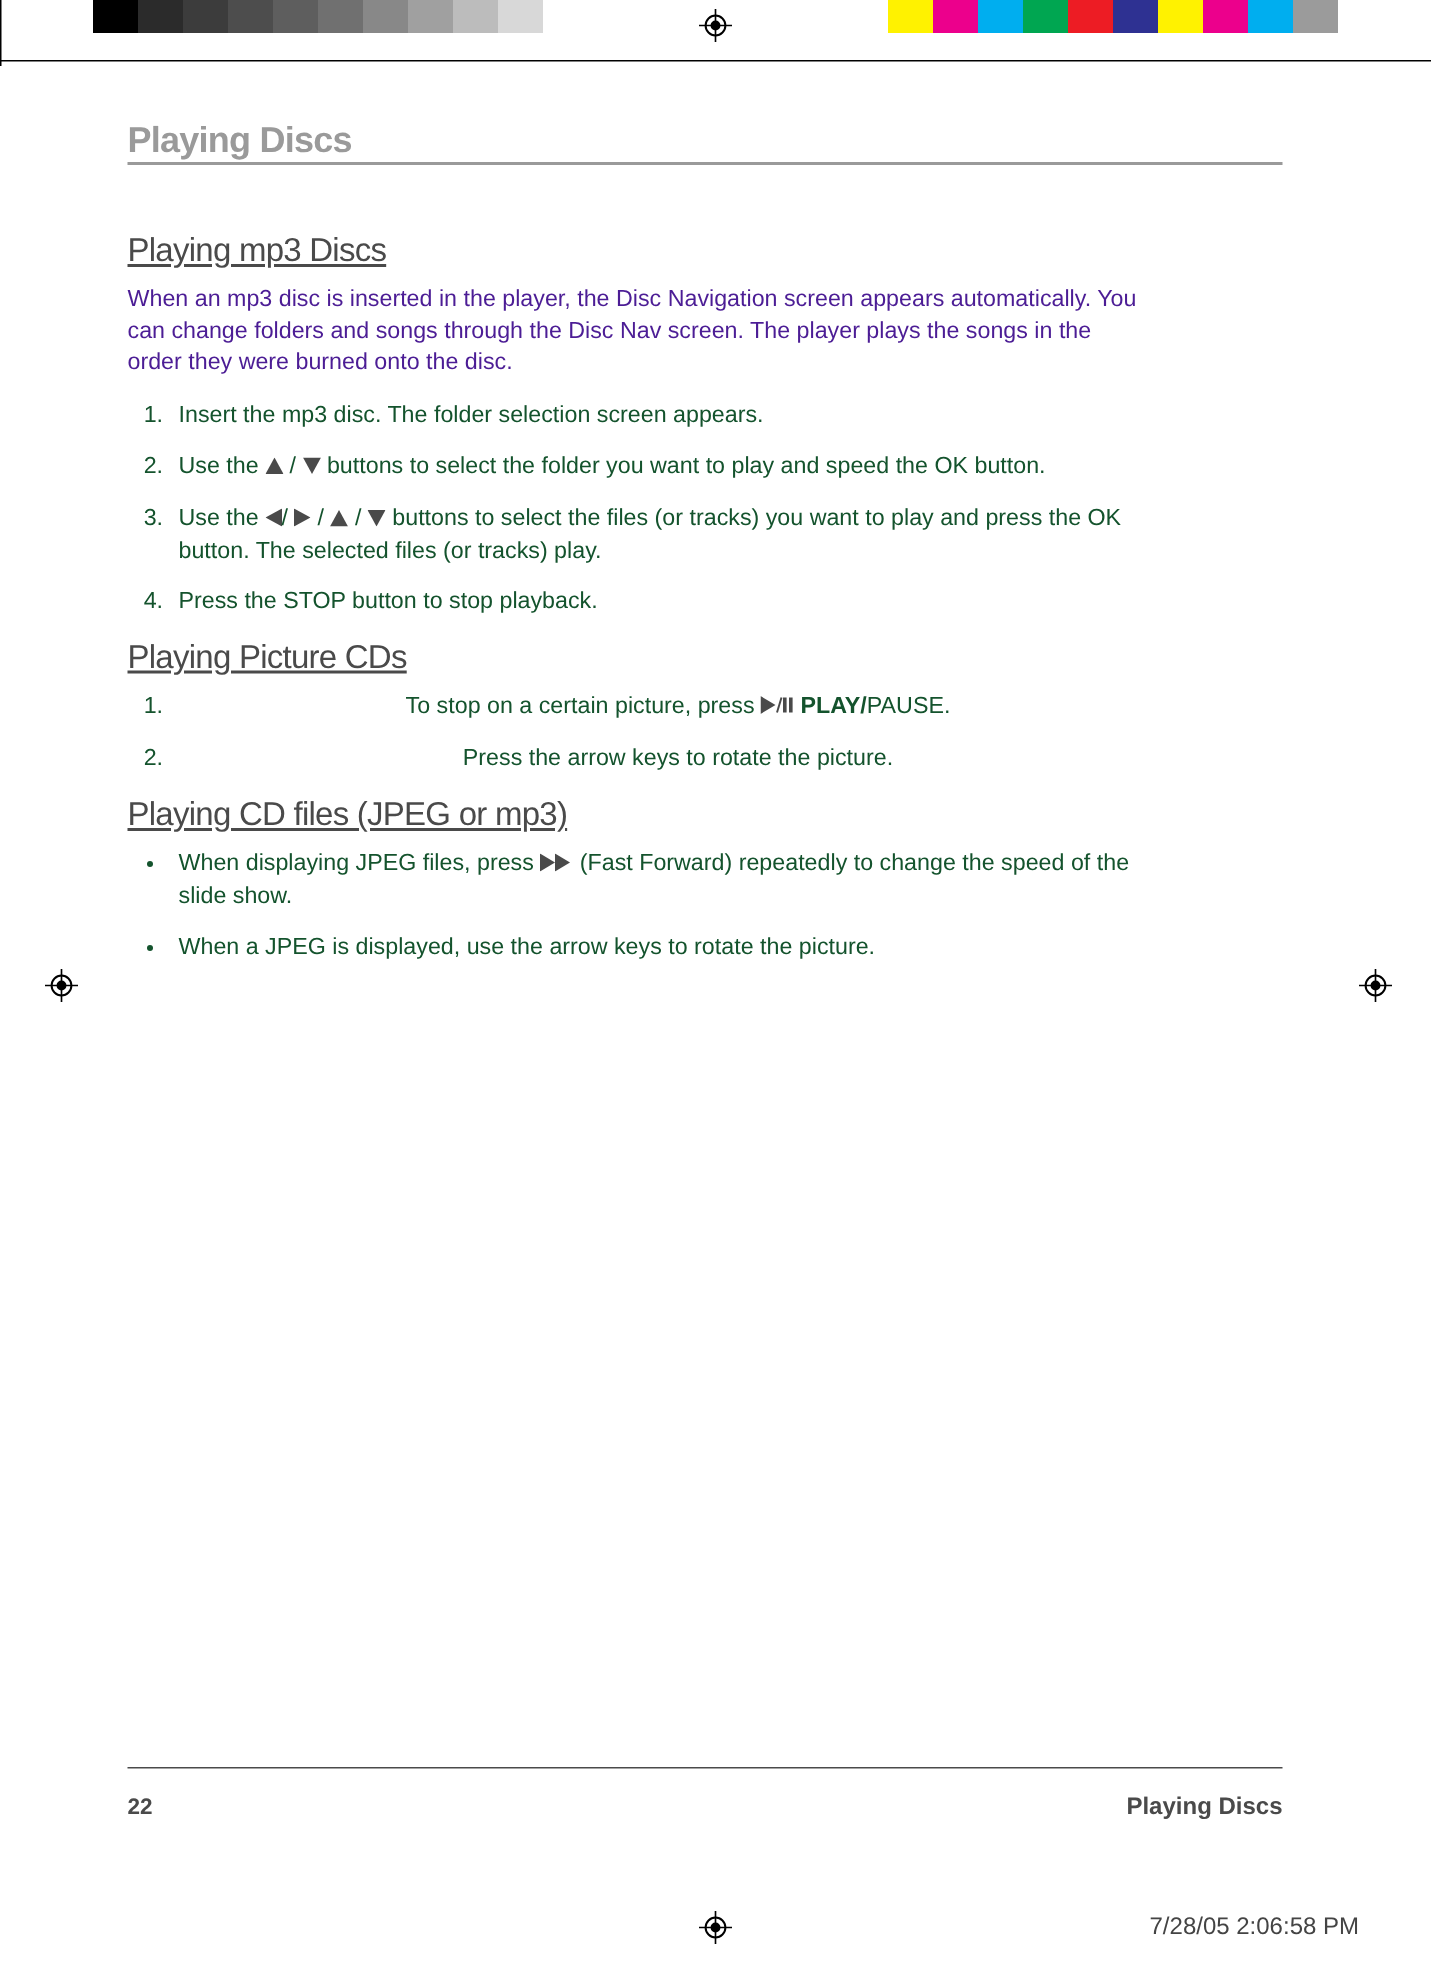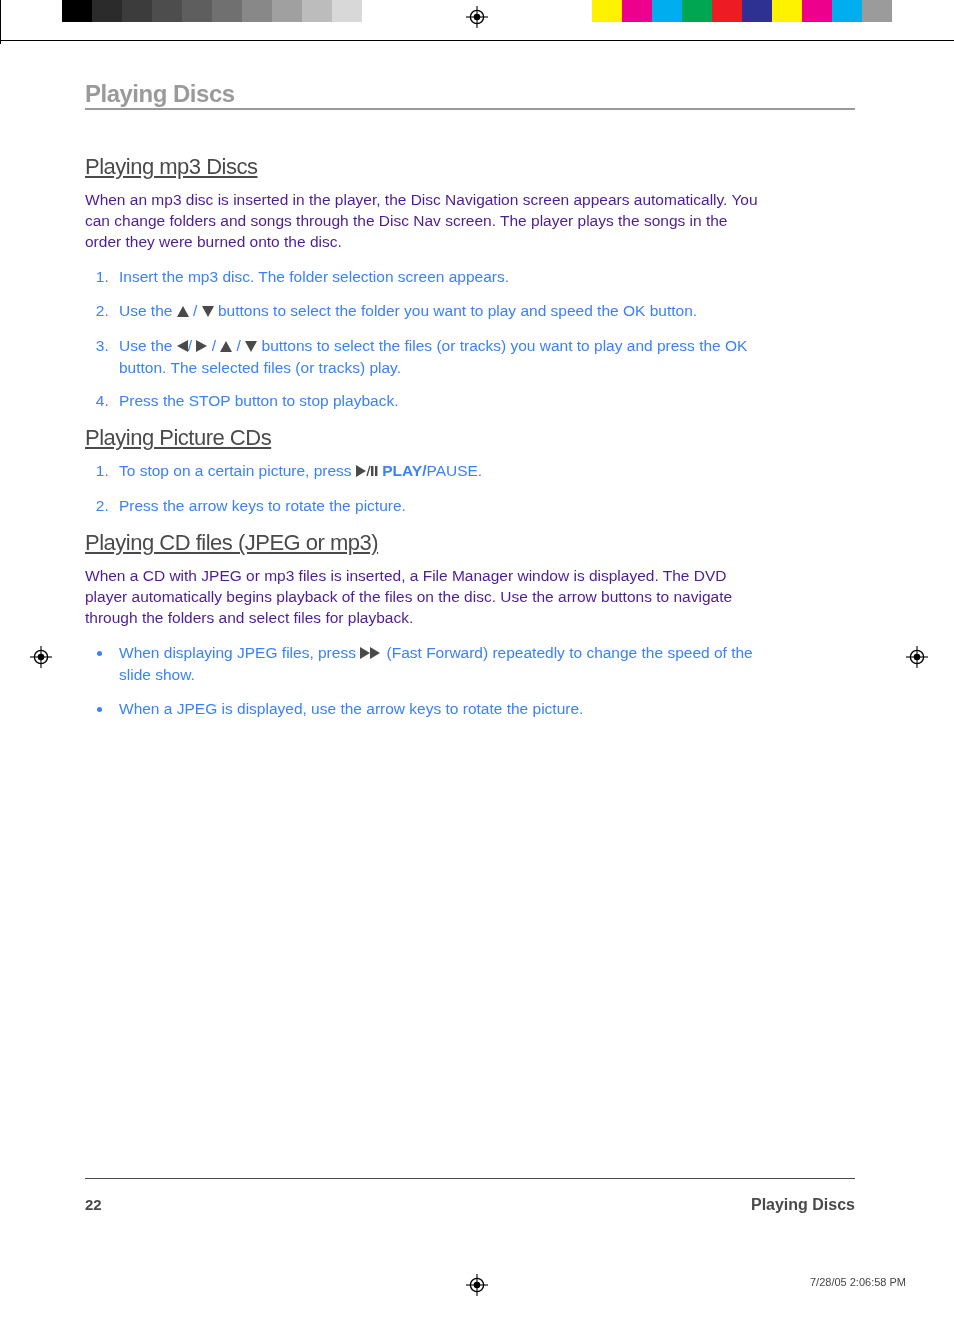--- a/index.html
+++ b/index.html
@@ -65,34 +65,34 @@
       max-width: 680px;
     }
     ol.steps, ul.bullets {
       padding-left: 28px;
       margin-bottom: 10px;
       max-width: 700px;
     }
     ol.steps li, ul.bullets li {
       font-size: 15.5px;
       line-height: 1.35;
-      color: #3b82f6;
+      color: #14532d;
       margin-bottom: 13px;
       padding-left: 6px;
     }
     .note {
       font-style: italic;
       font-size: 14.5px;
       color: #6a6a6a;
       margin-left: 34px;
       margin-bottom: 28px;
       max-width: 660px;
       line-height: 1.35;
     }
-    .section-gap { margin-bottom: 28px; }
+    .section-gap { margin-bottom: 28px; text-align: center; }
     .tri { display: inline-block; vertical-align: -1px; }
     .bold-inline { font-weight: bold; }
 
     .footer-rule {
       position: absolute;
       top: 1178px;
       left: 85px;
       width: 770px;
       height: 1px;
       background: #4a4a4a;
@@ -115,21 +115,21 @@
       position: absolute;
       top: 1336px;
       left: 48px;
       font-size: 11px;
       color: #444;
     }
     .slug-right {
       position: absolute;
       top: 1276px;
       right: 48px;
-      font-size: 11px;
+      font-size: 16px;
       color: #444;
     }
   </style>
 </head>
 <body>
 
 <div class="color-bar-top">
   <div style="width:62px"></div>
   <div id="gray-swatches" style="display:flex">
       <div class="swatch" style="background: rgb(0, 0, 0);"></div>
@@ -231,21 +231,20 @@
             <polygon points="0,0 10,6 0,12" fill="#4a4a4a"></polygon>
             <line x1="11" y1="11" x2="14" y2="1" stroke="#4a4a4a" stroke-width="1.3"></line>
             <rect x="15" y="1" width="2.4" height="10" fill="#4a4a4a"></rect>
             <rect x="19" y="1" width="2.4" height="10" fill="#4a4a4a"></rect>
           </svg></span><span class="bold-inline"> PLAY/</span><span>PAUSE.</span>
     </li>
     <li>Press the arrow keys to rotate the picture.</li>
   </ol>
 
   <div class="section-title">Playing CD files (JPEG or mp3)</div>
-  <div class="body-text">When a CD with JPEG or mp3 files is inserted, a File Manager window is displayed. The DVD player automatically begins playback of the files on the disc. Use the arrow buttons to navigate through the folders and select files for playback.</div>
   <ul class="bullets">
     <li>
       <span>When displaying JPEG files, press  </span><span class="tri"><svg width="22" height="12">
             <polygon points="0,0 10,6 0,12" fill="#4a4a4a"></polygon>
             <polygon points="10,0 20,6 10,12" fill="#4a4a4a"></polygon>
           </svg></span><span> (Fast Forward)  repeatedly to change the speed of the slide show.</span>
     </li>
     <li>When a JPEG is displayed, use the arrow keys to rotate the picture.</li>
   </ul>
 </div>

